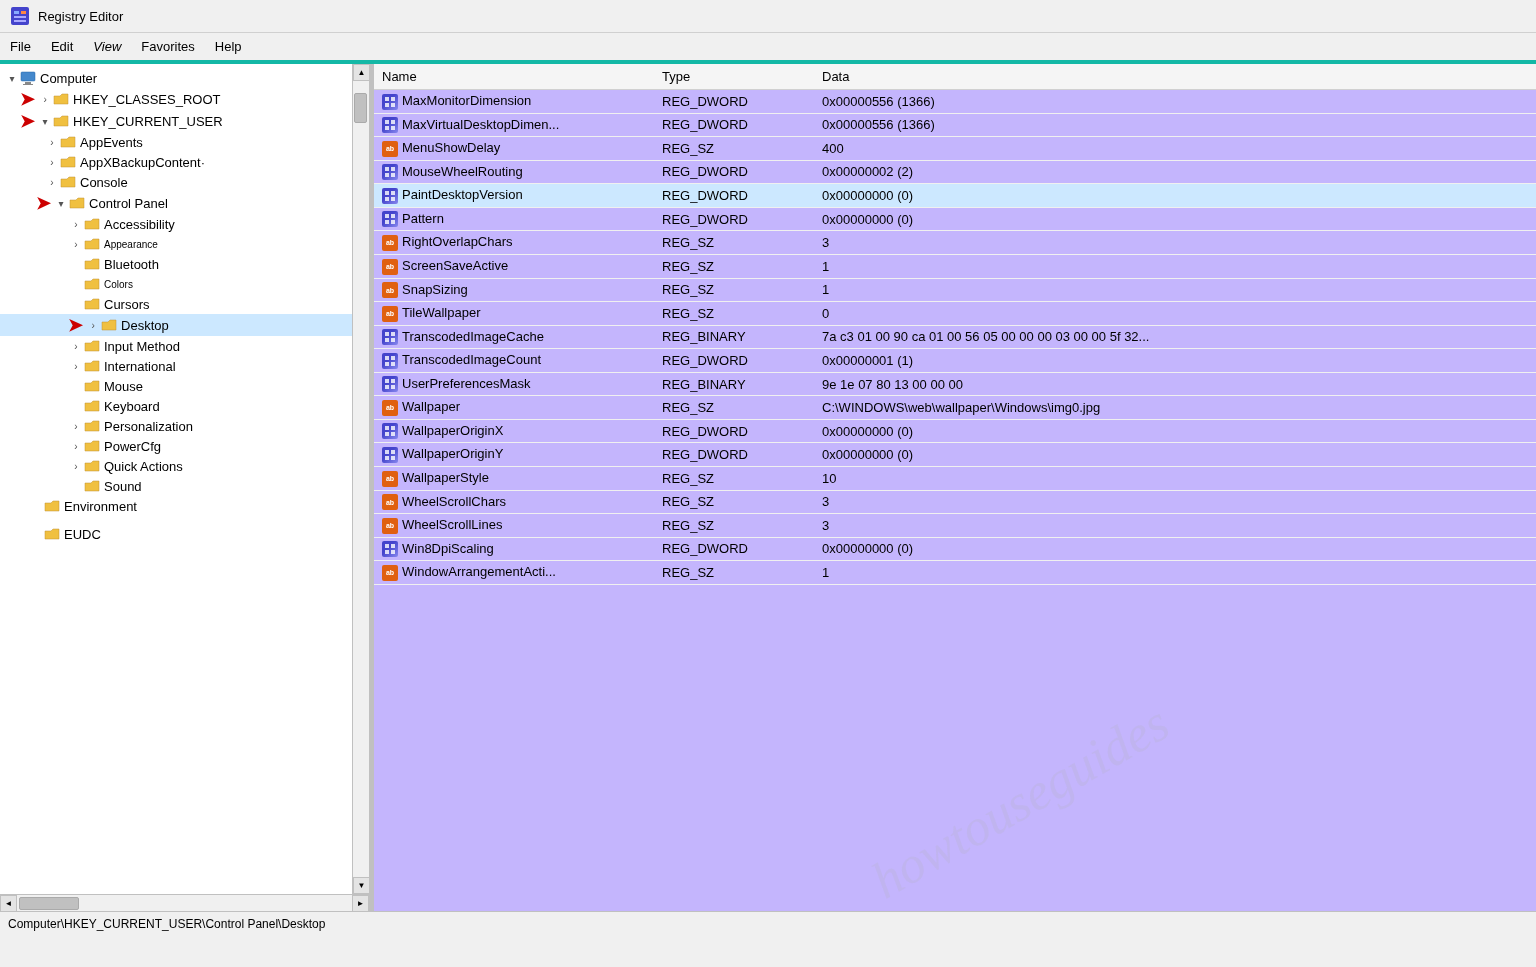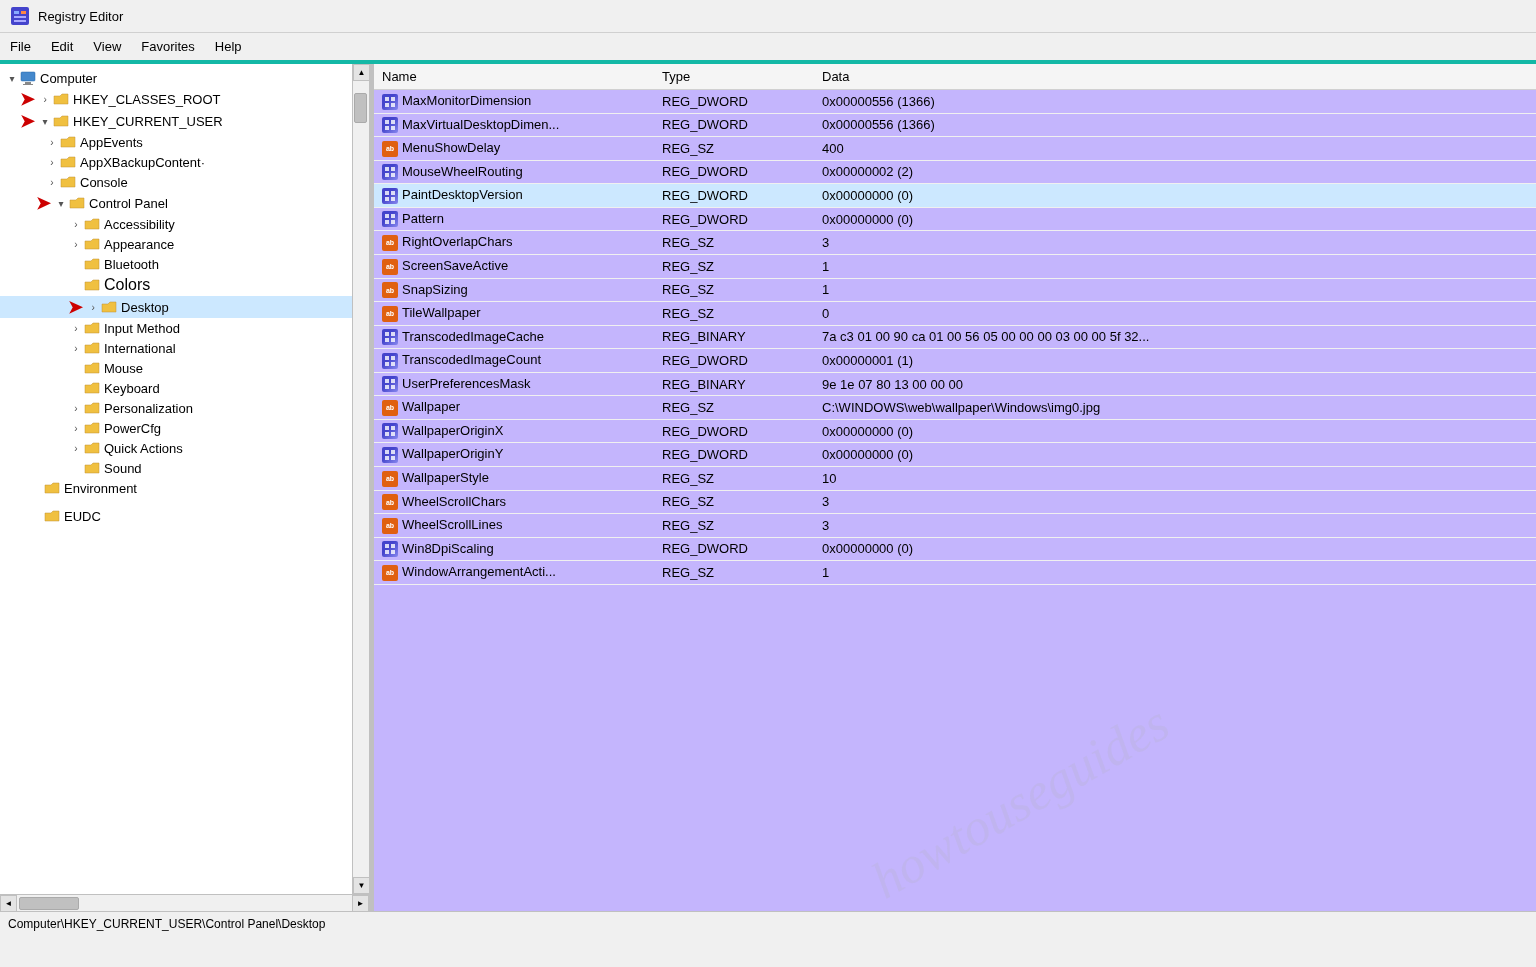--- a/index.html
+++ b/index.html
@@ -23,21 +23,21 @@
     <rect x="11" y="5" width="5" height="3" fill="#ff8844"></rect>
     <rect x="4" y="10" width="12" height="2" fill="#aaaaff"></rect>
     <rect x="4" y="14" width="12" height="2" fill="#aaaaff"></rect>
   </svg>
   <span style="font-size:13px;">Registry Editor</span>
 </div>
 
 <div style="display:flex; background:#f0f0f0; padding:2px 0; border-bottom:4px solid #14b8a6;">
   <span style="padding:4px 10px; cursor:pointer;">File</span>
   <span style="padding:4px 10px; cursor:pointer;">Edit</span>
-  <span style="padding:4px 10px; cursor:pointer;">View</span>
+  <span style="padding:4px 10px; cursor:pointer;font-style:italic;">View</span>
   <span style="padding:4px 10px; cursor:pointer;">Favorites</span>
   <span style="padding:4px 10px; cursor:pointer;">Help</span>
 </div>
 
 <div style="display:flex; flex:1; height:calc(967px - 96px - 24px); position:relative; overflow:hidden;">
 
   <div style="position:absolute; bottom:80px; right:350px; font-size:52px; color:rgba(180,180,180,0.18); font-family:serif; transform:rotate(-30deg); pointer-events:none; z-index:10; white-space:nowrap; font-style:italic;">howtouseguides</div>
 
   <div style="width:370px; border-right:1px solid #c0c0c0; background:#fff; display:flex; flex-direction:column; overflow:hidden;">
 
@@ -111,37 +111,43 @@
             <path d="M1 5h6l2-2h6v10H1z" fill="#f0c040" stroke="#c09030" stroke-width="0.5"></path>
           </svg>
           <span style="font-size:13px;">Accessibility</span>
         </div>
 
         <div style="display:flex; align-items:center; padding:2px 4px; cursor:pointer; padding-left:68px;">
           <span style="width:16px; height:16px; display:inline-flex; align-items:center; justify-content:center; font-size:10px; color:#555;">›</span>
           <svg width="16" height="16" viewBox="0 0 16 16" style="margin-right:4px; flex-shrink:0;">
             <path d="M1 5h6l2-2h6v10H1z" fill="#f0c040" stroke="#c09030" stroke-width="0.5"></path>
           </svg>
-          <span style="font-size:13px;text-align:center;">Appearance</span>
+          <span style="font-size:10px;text-align:center;">Appearance</span>
         </div>
 
         <div style="display:flex; align-items:center; padding:2px 16px; cursor:pointer; padding-left:84px;">
           <svg width="16" height="16" viewBox="0 0 16 16" style="margin-right:4px; flex-shrink:0;">
             <path d="M1 5h6l2-2h6v10H1z" fill="#f0c040" stroke="#c09030" stroke-width="0.5"></path>
           </svg>
           <span style="font-size:13px;">Bluetooth</span>
         </div>
 
         <div style="display:flex; align-items:center; padding:2px 4px; cursor:pointer; padding-left:84px;">
           <svg width="16" height="16" viewBox="0 0 16 16" style="margin-right:4px; flex-shrink:0;">
             <path d="M1 5h6l2-2h6v10H1z" fill="#f0c040" stroke="#c09030" stroke-width="0.5"></path>
           </svg>
-          <span style="font-size:16px;">Colors</span>
-        </div>
-
+          <span style="font-size:10px;">Colors</span>
+        </div>
+
+        <div style="display:flex; align-items:center; padding:2px 4px; cursor:pointer; padding-left:84px;">
+          <svg width="16" height="16" viewBox="0 0 16 16" style="margin-right:4px; flex-shrink:0;">
+            <path d="M1 5h6l2-2h6v10H1z" fill="#f0c040" stroke="#c09030" stroke-width="0.5"></path>
+          </svg>
+          <span style="font-size:13px;">Cursors</span>
+        </div>
 
         <div style="display:flex; align-items:center; padding:2px 4px; cursor:pointer; padding-left:68px; background:#cce8ff;">
           <span style="color:#cc0000; font-size:18px; font-weight:bold; margin-right:2px; line-height:1;">➤</span>
           <span style="width:16px; height:16px; display:inline-flex; align-items:center; justify-content:center; font-size:10px; color:#555;">›</span>
           <svg width="16" height="16" viewBox="0 0 16 16" style="margin-right:4px; flex-shrink:0;">
             <path d="M1 5h6l2-2h6v10H1z" fill="#f0c040" stroke="#c09030" stroke-width="0.5"></path>
           </svg>
           <span style="font-size:13px;">Desktop</span>
         </div>
 

